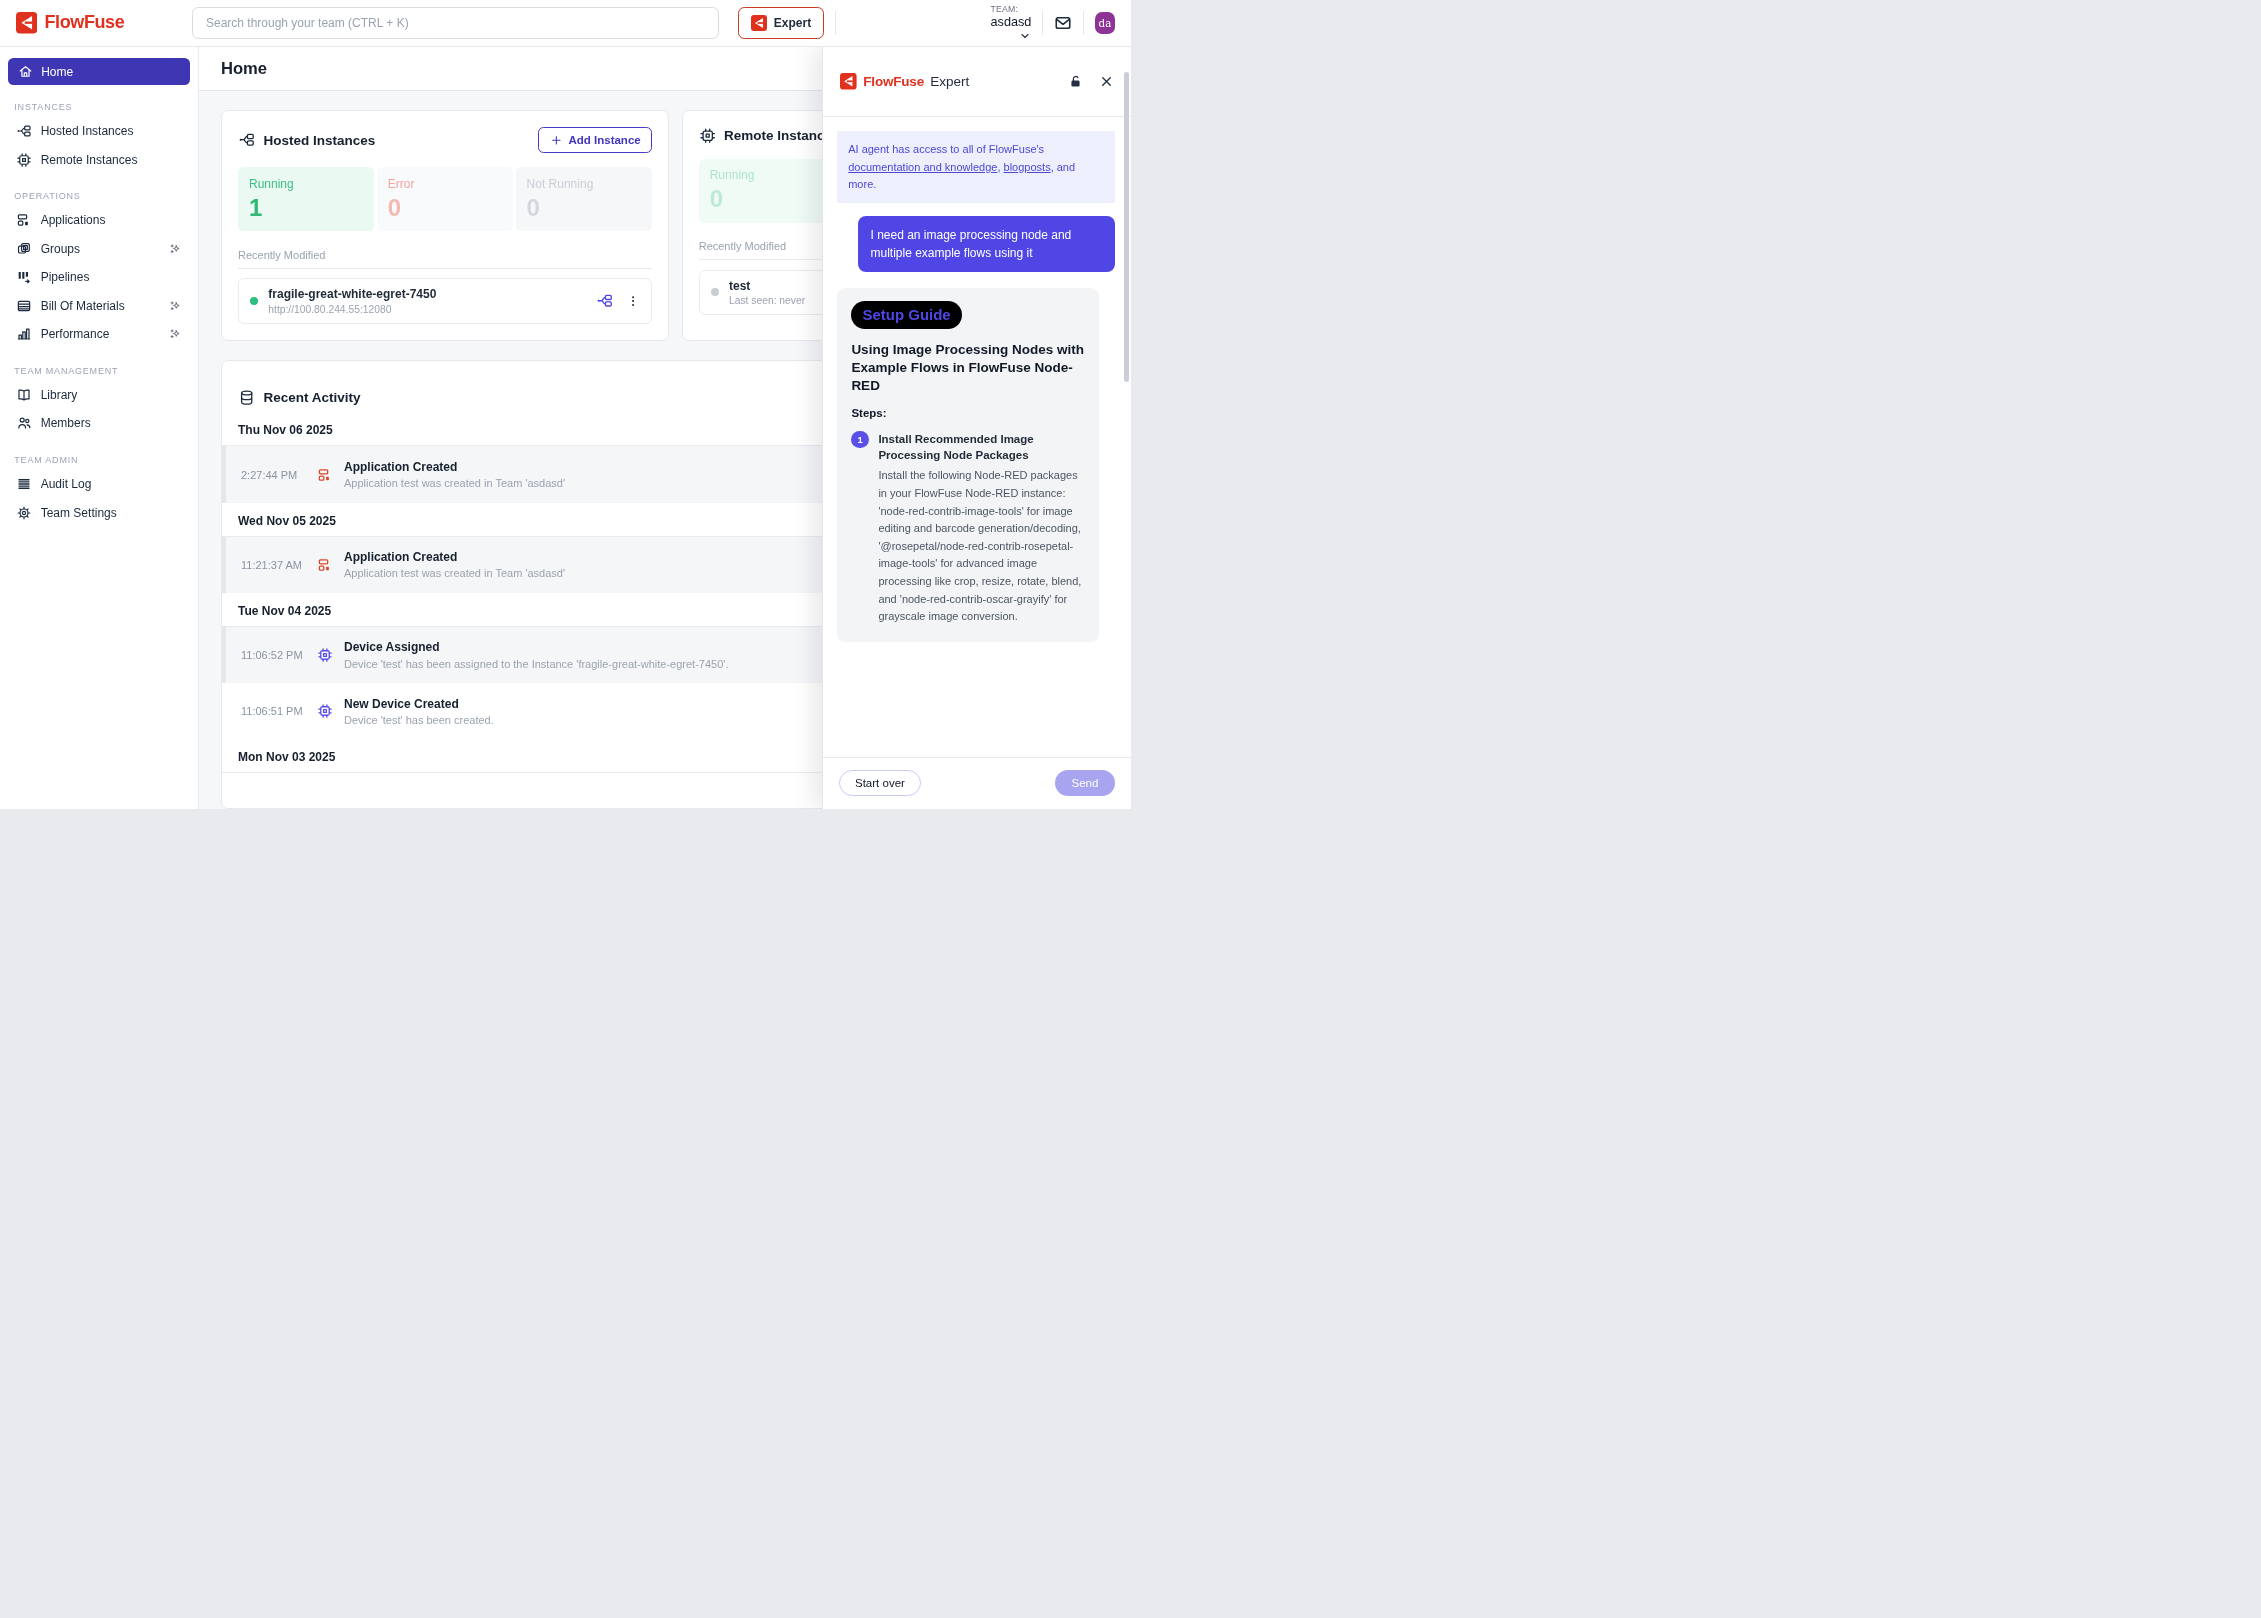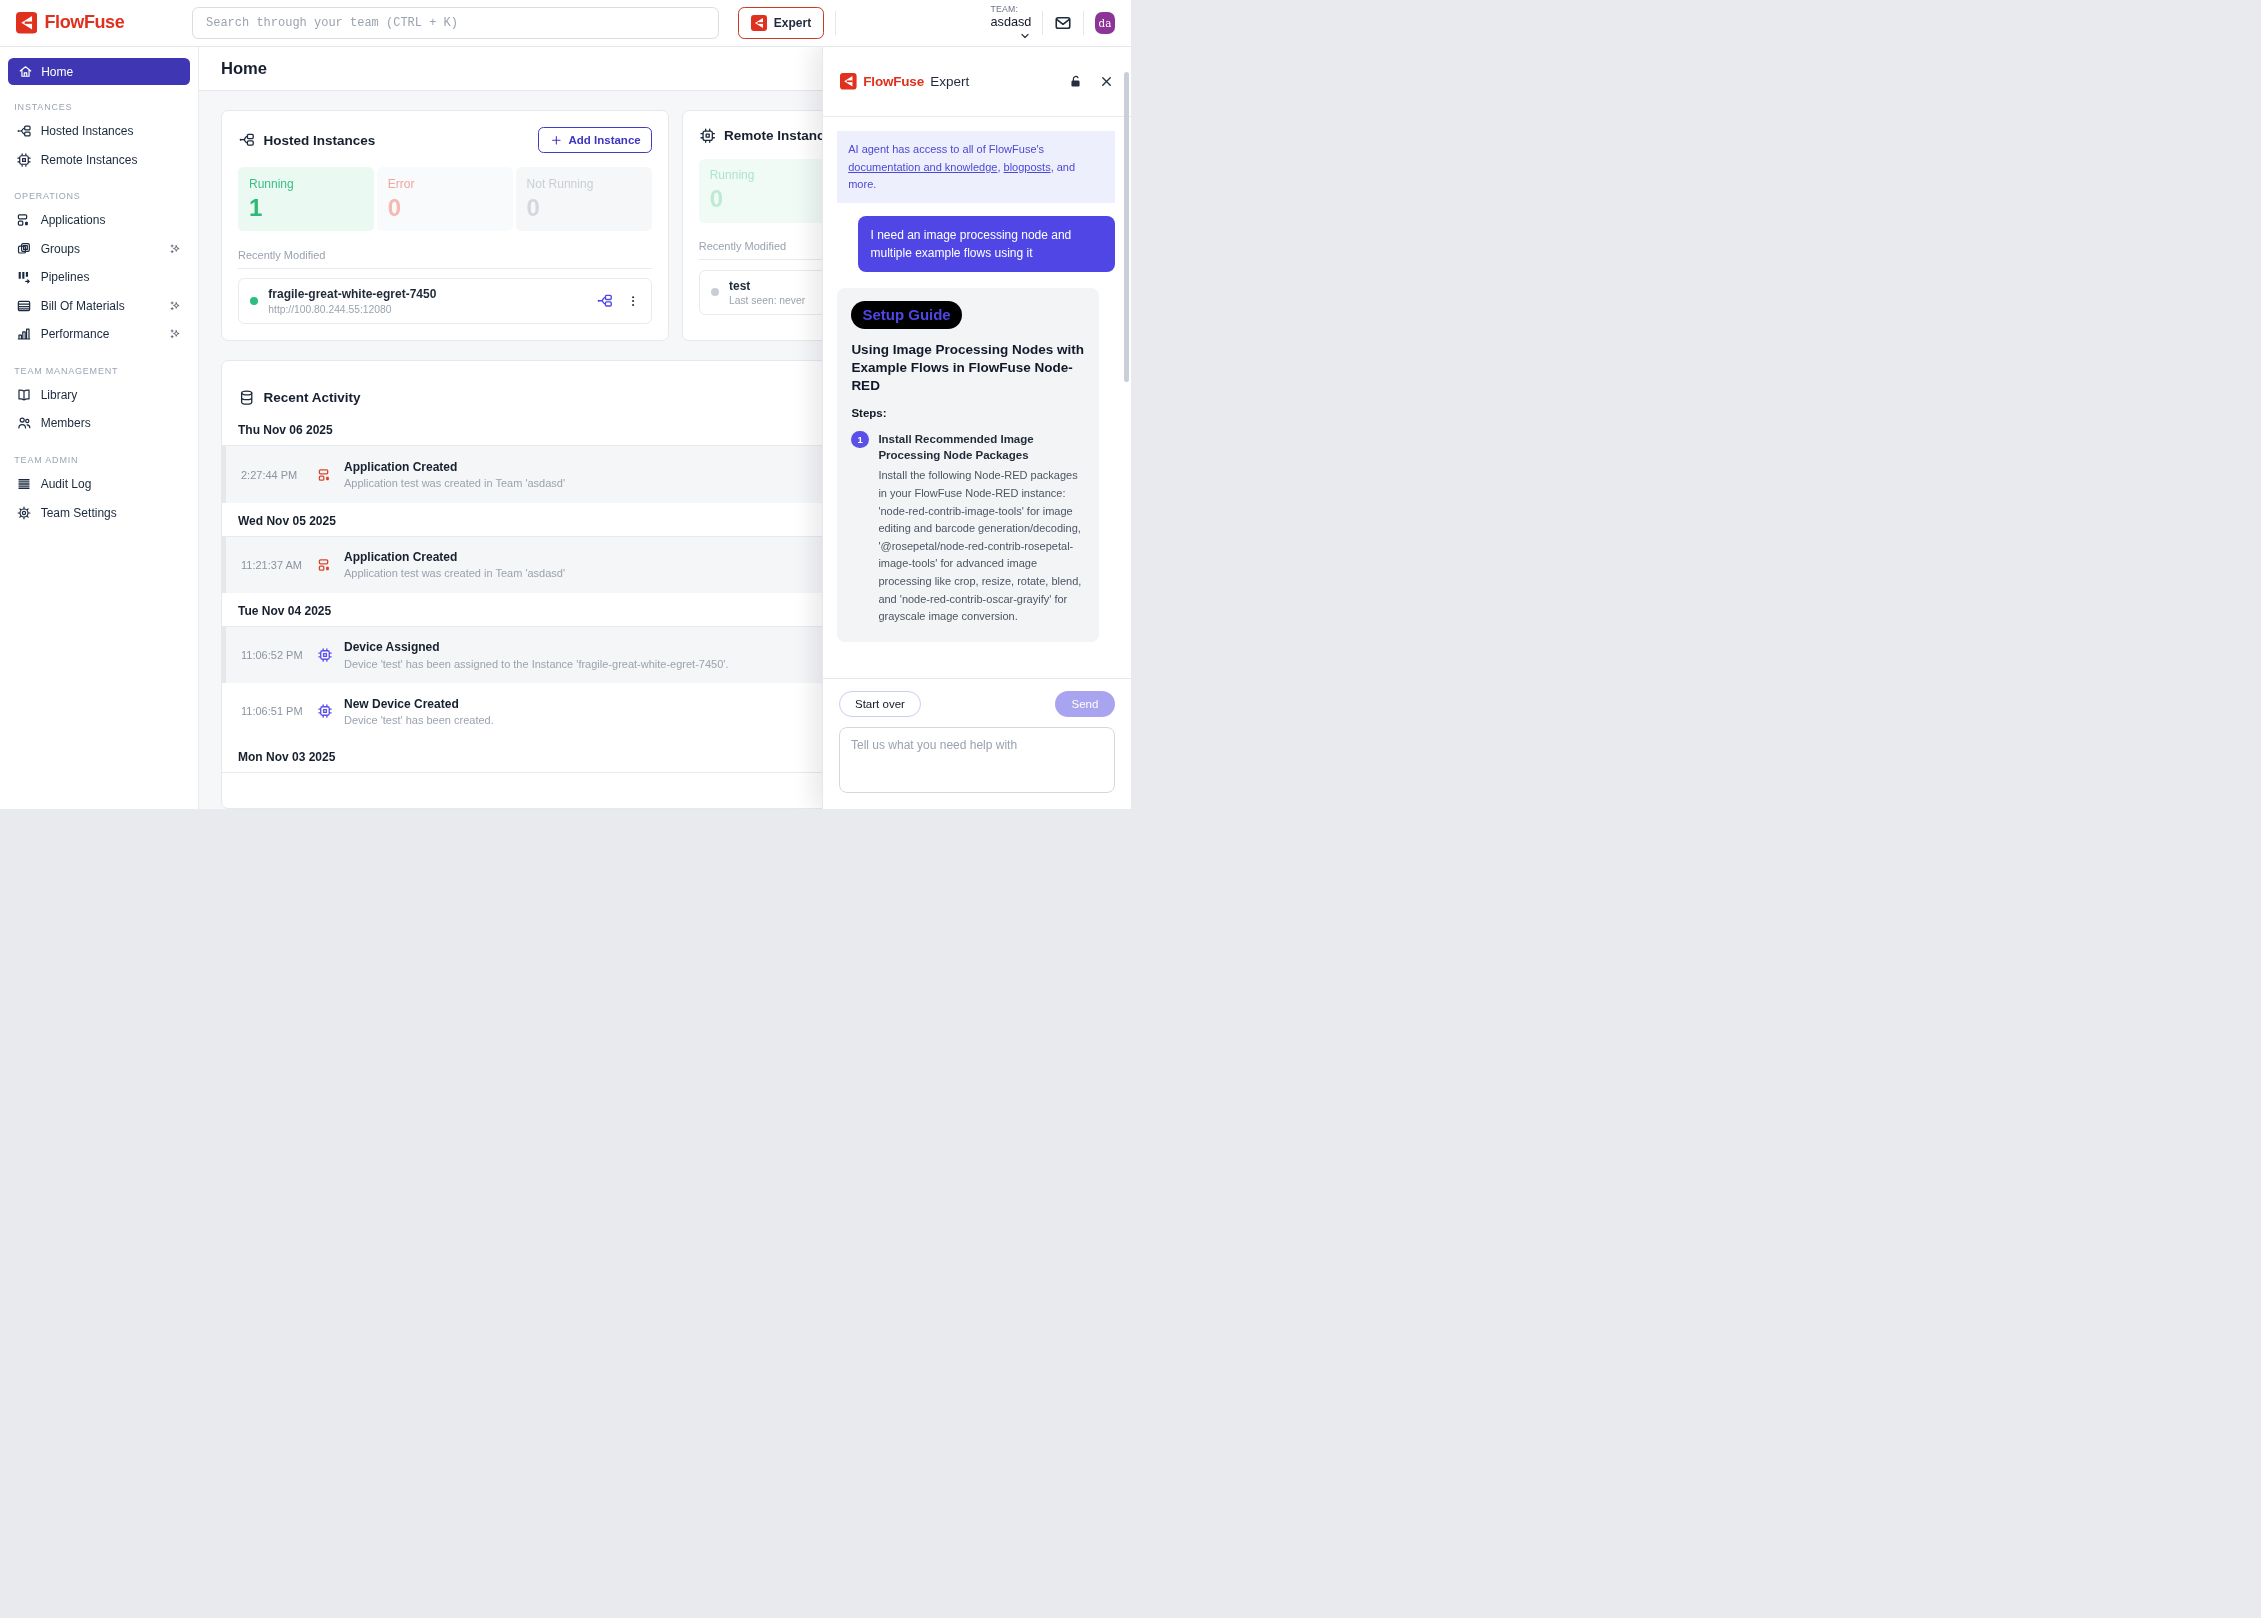--- a/index.html
+++ b/index.html
@@ -3,21 +3,21 @@
 <meta charset="utf-8">
 <style>
   html,body{margin:0;padding:0;background:#e9eaee;font-family:"Liberation Sans",sans-serif;}
   *{box-sizing:border-box;}
   .screen{position:relative;width:1131px;height:809px;background:#F6F7F9;overflow:hidden;}
 
   
   .navbar{position:absolute;top:0;left:0;right:0;height:47px;background:#fff;border-bottom:0.8px solid #E5E7EB;display:flex;align-items:center;padding:0 16px;z-index:50;}
   .brand{display:flex;align-items:center;gap:7.1px;}
   .brand-name{font-size:18px;font-weight:800;color:#E0301E;letter-spacing:-0.4px;}
-  .nav-search{margin-left:68px;width:559px;height:32px;border:0.8px solid #D9DCE1;border-radius:6.3px;padding:0 12.7px;font-size:12px;color:#374151;outline:none;font-family:Liberation Mono, monospace;}
+  .nav-search{margin-left:68px;width:559px;height:32px;border:0.8px solid #D9DCE1;border-radius:6.3px;padding:0 12.7px;font-size:12px;color:#374151;outline:none;font-family:Liberation Sans, sans-serif;}
   .nav-search::placeholder{color:#9AA3AF;}
   .expert-btn{margin-left:19px;height:32px;padding:0 12px;background:#fff;border:1.2px solid #C93A22;border-radius:6.3px;display:flex;align-items:center;gap:7.1px;cursor:pointer;}
   .expert-btn .lbl{font-size:12px;font-weight:700;color:#1F2A3C;}
   .team-box{margin-left:17.4px;display:flex;align-items:flex-end;width:178px;cursor:pointer;flex-direction:column;}
   .team-txt{display:flex;flex-direction:column;line-height:1.25;}
   .team-label{font-size:8.7px;color:#6B7280;letter-spacing:0.2px;}
   .team-name{font-size:12.7px;font-weight:500;color:#111827;}
   .team-chevron{margin-left:auto;color:#2A3647;}
   .vdiv{width:0.8px;height:24px;background:#E5E7EB;margin:0 11px;}
   .mail{color:#1F2A3C;display:flex;align-items:center;cursor:pointer;}
@@ -526,20 +526,19 @@
         </div>
         
       </div>
     </div>
 
     <div class="panel-foot">
       <div class="foot-row">
         <button class="startover-btn">Start over</button>
         <button class="send-btn">Send</button>
       </div>
-      <textarea class="chat-input" placeholder="Tell us what you need help with" style=""></textarea>
     </div>
 
     <div class="panel-scrollbar"></div>
   </aside>
 
 </div>
 
 
 </body></html>

